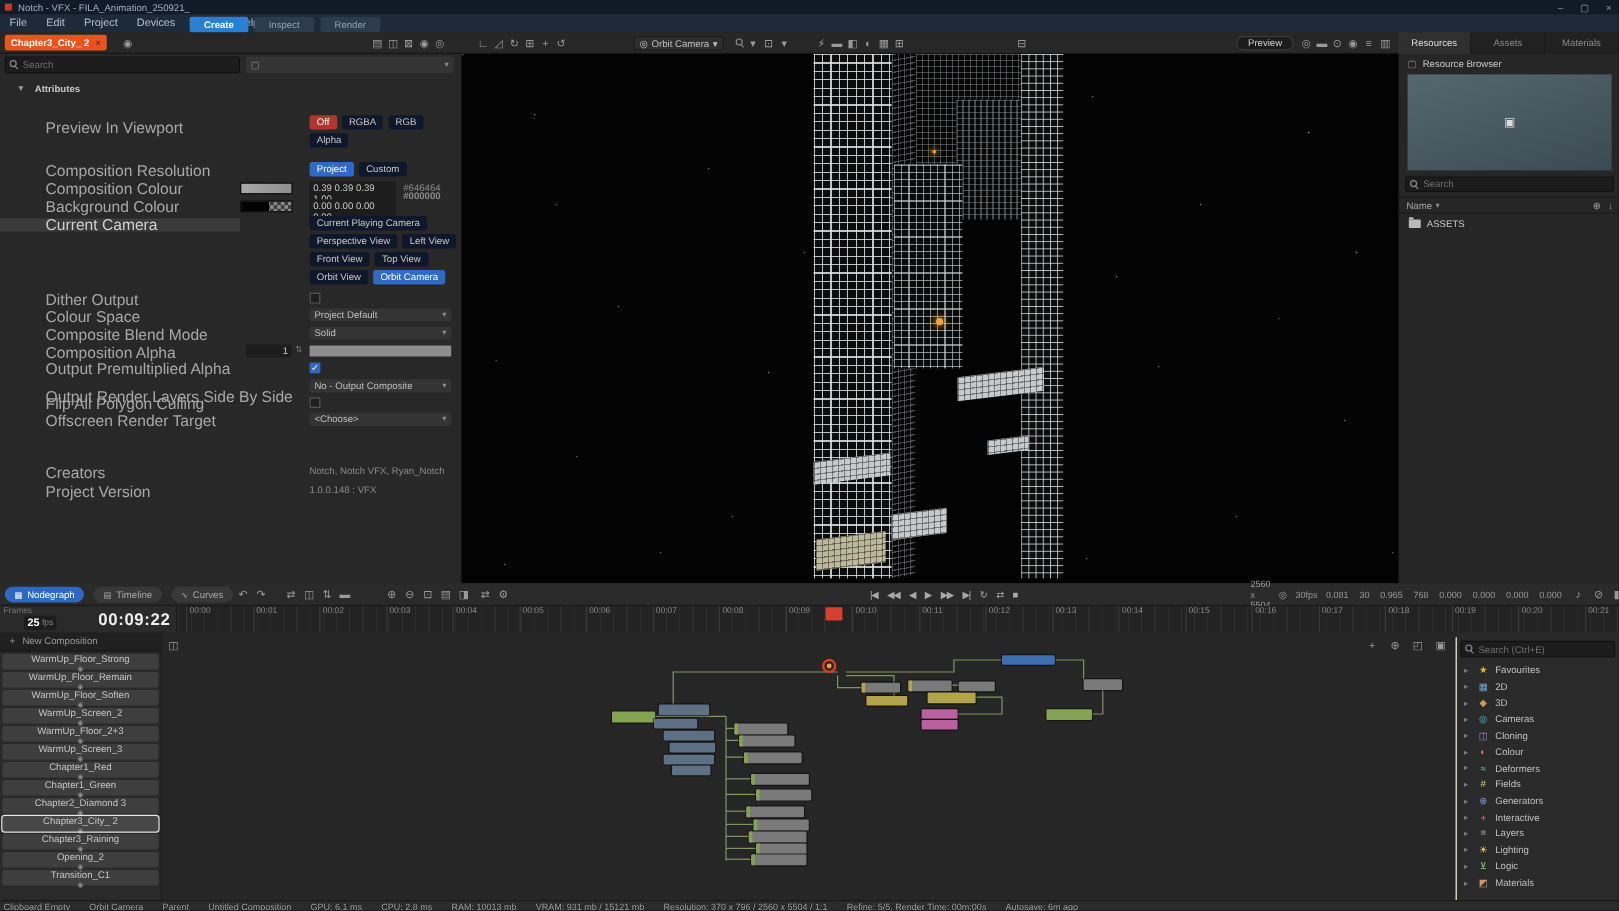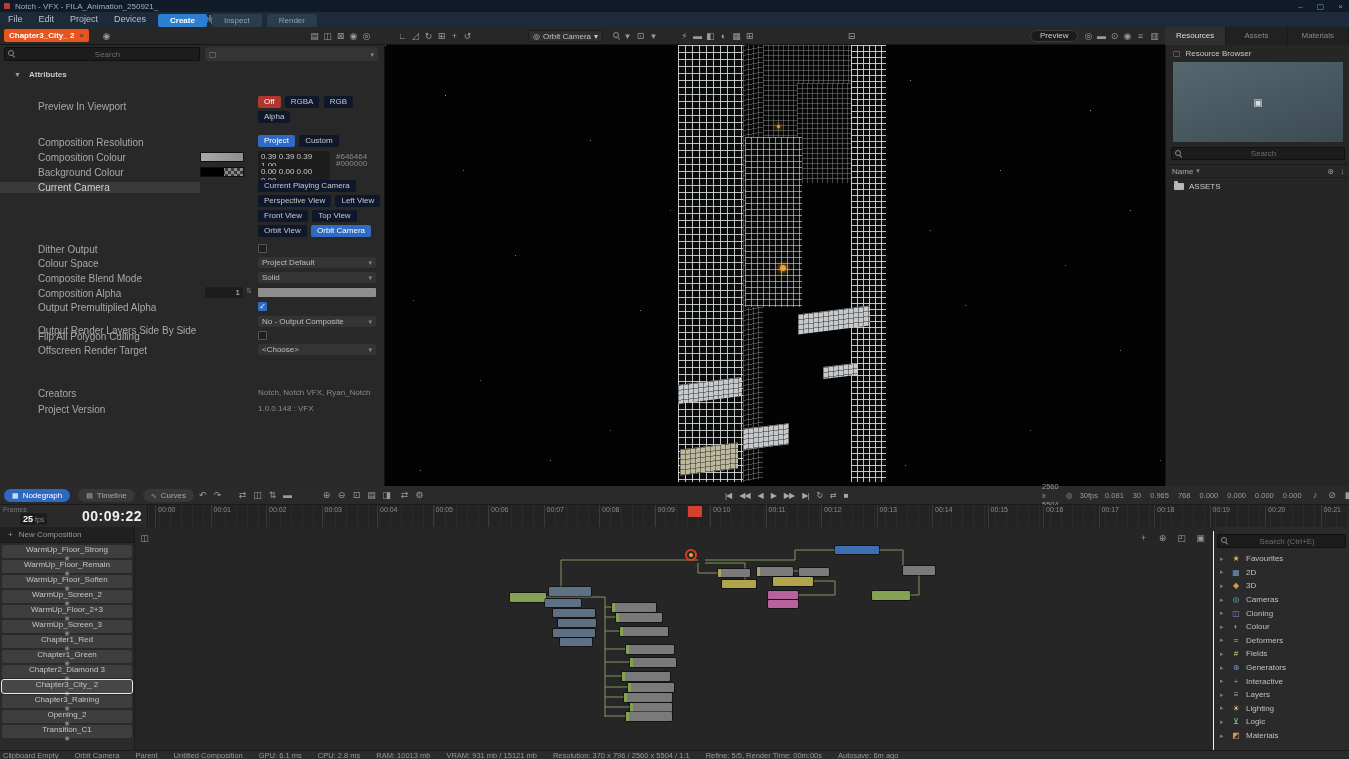--- a/index.html
+++ b/index.html
@@ -25,28 +25,28 @@
   .tb-group{position:absolute;top:2px;height:14px;display:flex;align-items:center;}
   #camera-select{position:absolute;left:528px;top:3px;height:12px;background:#2e2e2e;border:1px solid #1c1c1c;border-radius:2px;display:flex;align-items:center;gap:3px;padding:0 4px;color:#c0c0c0;}
   #preview-btn{position:absolute;left:1030px;top:3px;height:12px;background:#1b1b1b;border:1px solid #3a3a3a;border-radius:7px;color:#cfcfcf;font-size:8px;padding:0 9px;line-height:10px;display:flex;align-items:center;}
   #res-tabs{position:absolute;left:1165px;top:0;width:184px;height:18px;display:flex;}
   .res-tab{flex:1;text-align:center;line-height:18px;background:#212121;color:#8a8a8a;font-size:8px;border-right:1px solid #1a1a1a;}
   .res-tab.active{background:#2f2f2f;color:#ddd;}
 
   
   #left-panel{position:absolute;left:0;top:45px;width:385px;height:441px;background:#282828;border-right:1px solid #141414;}
   .search-wrap{position:absolute;display:flex;align-items:center;background:#1c1c1c;border:1px solid #101010;border-radius:2px;}
-  .search-wrap input{background:transparent;border:none;outline:none;color:#bbb;font-size:8px;width:100%;padding:0 3px;text-align:center;}
+  .search-wrap input{background:transparent;border:none;outline:none;color:#bbb;font-size:8px;width:100%;padding:0 3px;}
   .search-wrap input::placeholder{color:#6e6e6e;}
   .mag{display:inline-block;width:8px;height:8px;position:relative;flex:none;margin-left:3px;}
   .mag::before{content:"";position:absolute;left:0;top:0;width:4px;height:4px;border:1px solid #8a8a8a;border-radius:50%;}
   .mag::after{content:"";position:absolute;left:5px;top:5px;width:3px;height:1px;background:#8a8a8a;transform:rotate(45deg);transform-origin:0 0;}
   .sect-head{position:absolute;left:0;width:385px;height:13px;display:flex;align-items:center;gap:8px;padding-left:14px;color:#c8c8c8;font-weight:bold;}
   .sect-head .tri{color:#9a9a9a;font-size:7px;}
-  .alabel{position:absolute;left:38px;color:#a8a8a8;font-size:10px;line-height:11px;}
+  .alabel{position:absolute;left:38px;color:#a8a8a8;font-size:13px;line-height:11px;}
   .abtn{background:#0f172a;color:#c8c8c8;border-radius:2px;padding:2px 6px;font-size:8px;display:inline-block;margin-right:2px;line-height:8px;}
   .abtn.red{background:#b23630;color:#fff;}
   .abtn.blue{background:#2f6bc4;color:#fff;}
   .dd{position:absolute;left:258px;width:118px;height:11px;background:#343434;border-radius:2px;color:#bfbfbf;font-size:8px;line-height:11px;padding:0 4px;display:flex;justify-content:space-between;align-items:center;}
   .dd .dd-caret{color:#8a8a8a;font-size:7px;}
   .well{background:#1d1d1d;border-radius:1px;color:#c8c8c8;padding:1px 3px;font-size:8px;}
   .swatch{position:absolute;left:200px;width:44px;height:10px;border:1px solid #0f0f0f;}
   .cb{position:absolute;left:258px;width:9px;height:9px;border:1px solid #555;background:#1e1e1e;border-radius:1px;color:#fff;font-size:8px;line-height:8px;text-align:center;}
   .cb.on{background:#2f6bc4;border-color:#2f6bc4;}
   .hl{position:absolute;left:0;width:200px;height:11px;background:#3a3a3a;}
@@ -236,21 +236,21 @@
     </div>
 
     <span class="alabel" style="top:107px;">Composition Colour</span>
     <span class="swatch" style="top:107px;background:linear-gradient(to right,#a8a8a8,#8e8e8e);"></span>
     <span class="well abs" style="left:258px;top:106px;width:72px;">0.39 0.39 0.39 1.00</span>
     <span class="abs dimval" style="left:336px;top:107px;">#646464</span>
 
     <span class="alabel" style="top:122px;">Background Colour</span>
     <span class="swatch" style="top:122px;background-image:linear-gradient(to right,#000 0 55%,transparent 55%),conic-gradient(#8a8a8a 25%,#3a3a3a 0 50%,#8a8a8a 0 75%,#3a3a3a 0);background-size:100% 100%,6px 6px;"></span>
     <span class="well abs" style="left:258px;top:121px;width:72px;">0.00 0.00 0.00 0.00</span>
-    <span class="abs dimval" style="left:336px;top:114px;">#000000</span>
+    <span class="abs dimval" style="left:336px;top:114px;font-weight:bold;">#000000</span>
 
     <span class="hl" style="top:137px;"></span>
     <span class="alabel" style="top:137px;color:#d0d0d0;">Current Camera</span>
     <div class="abs" style="left:258px;top:135px;">
       <span class="abtn">Current Playing Camera</span>
     </div>
     <div class="abs" style="left:258px;top:150px;">
       <span class="abtn">Perspective View</span>
       <span class="abtn">Left View</span>
     </div>

